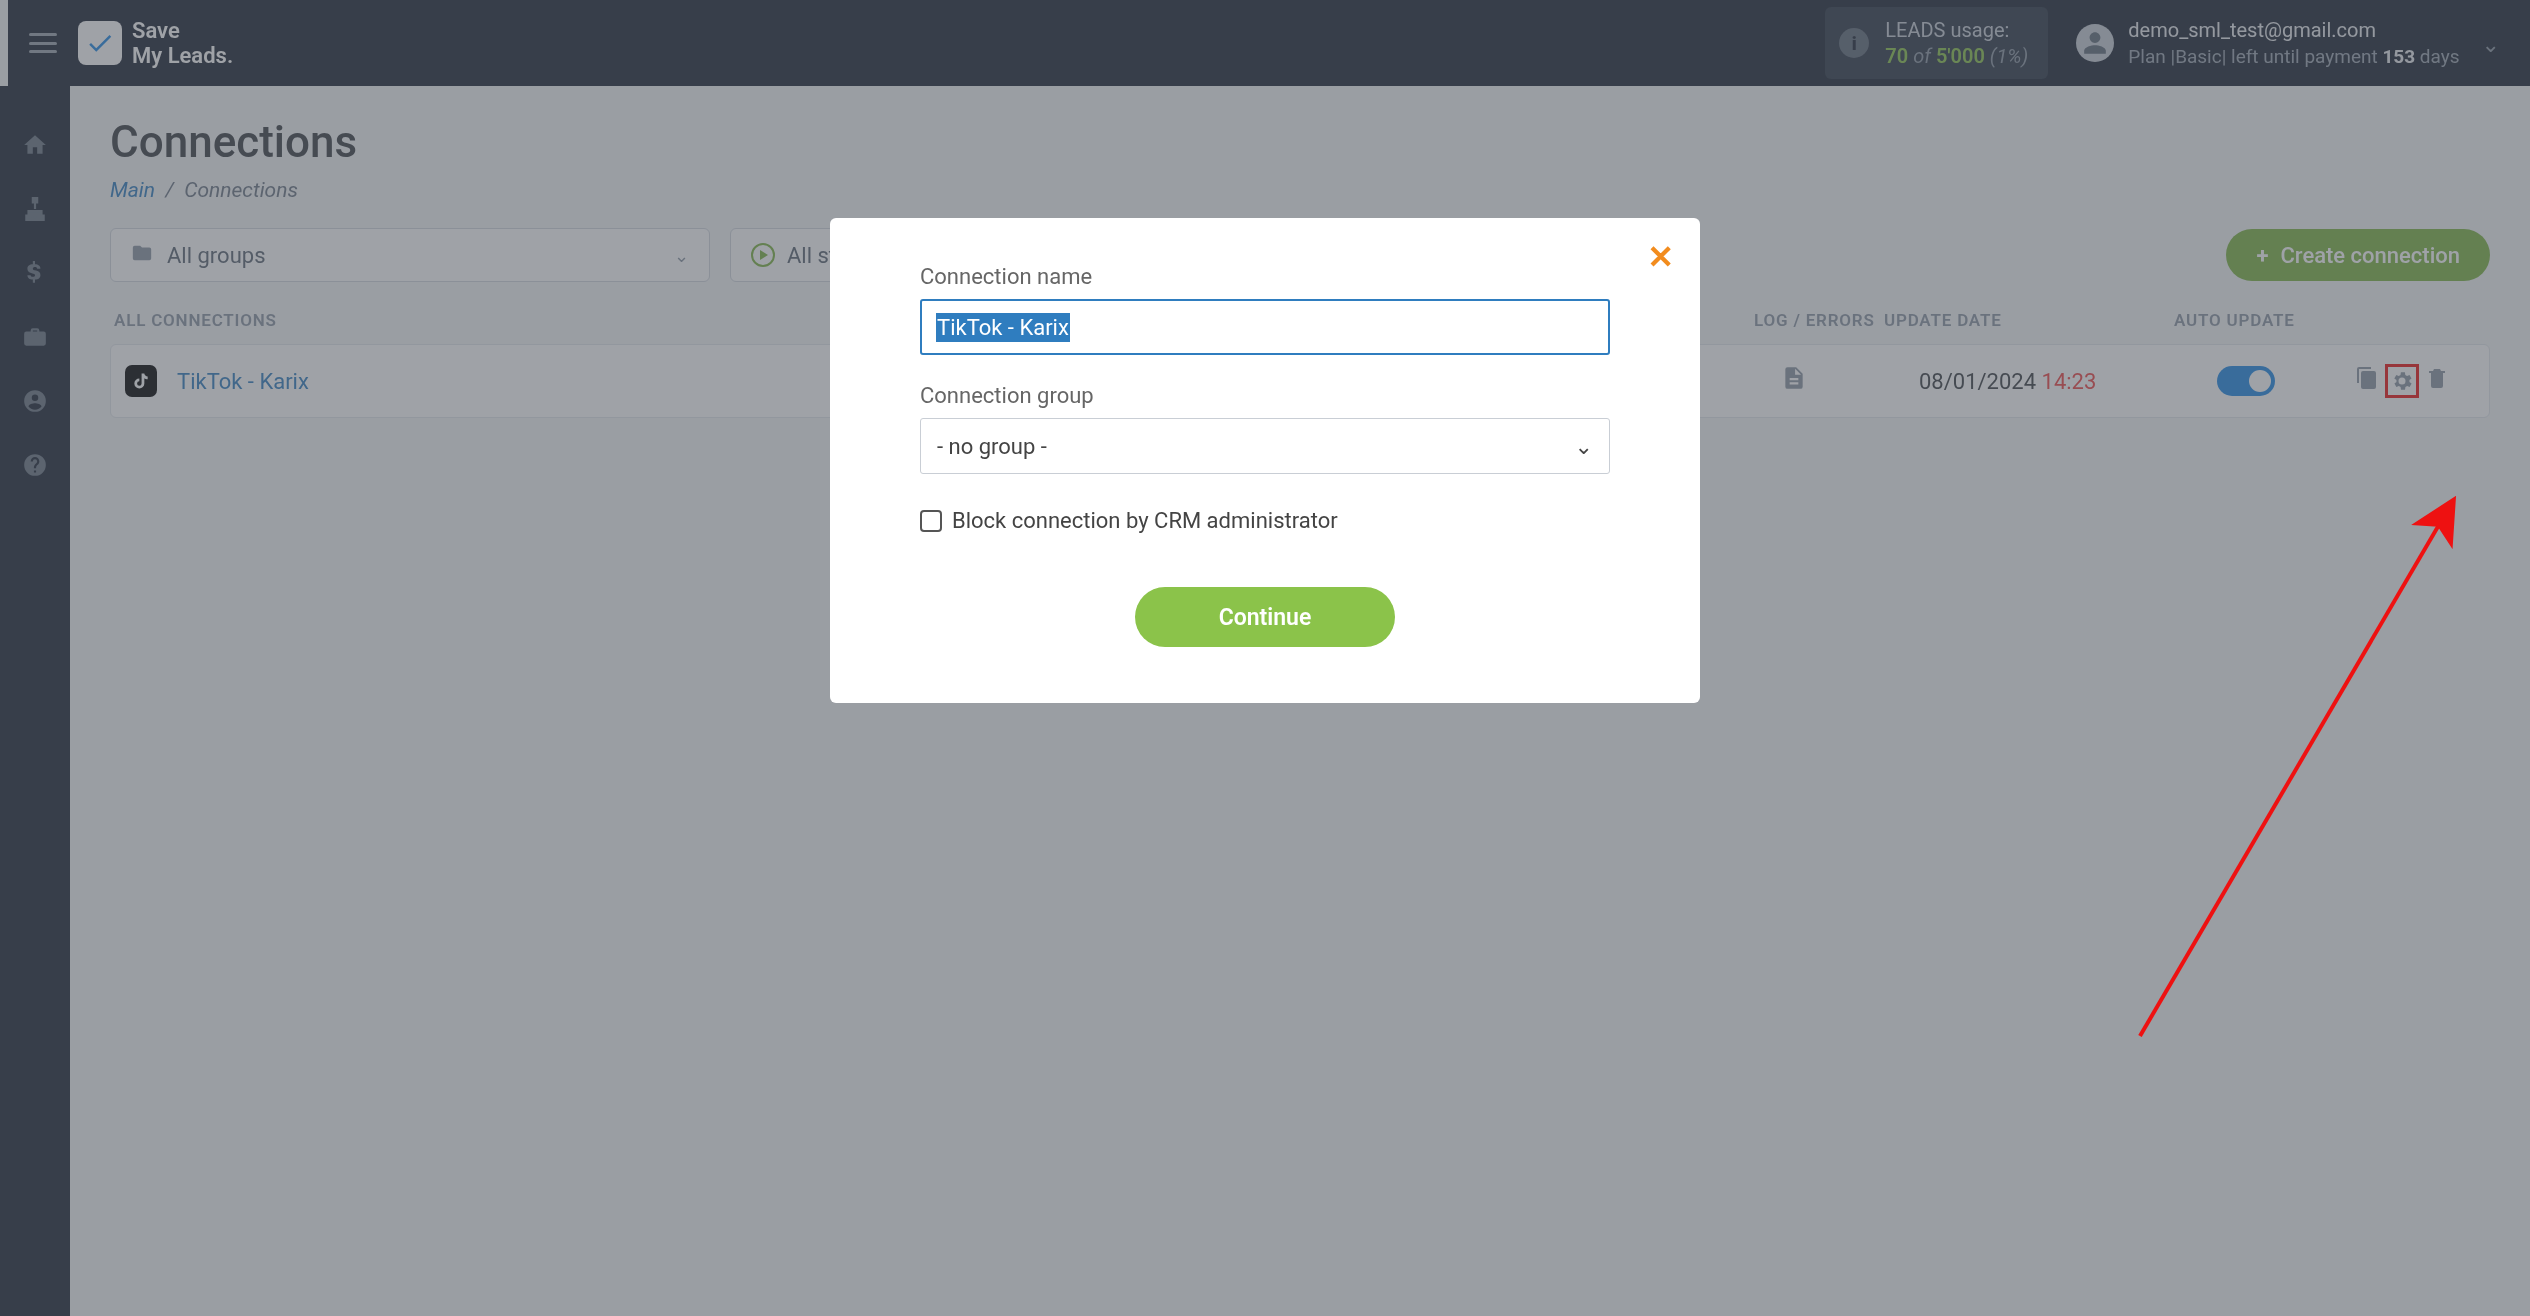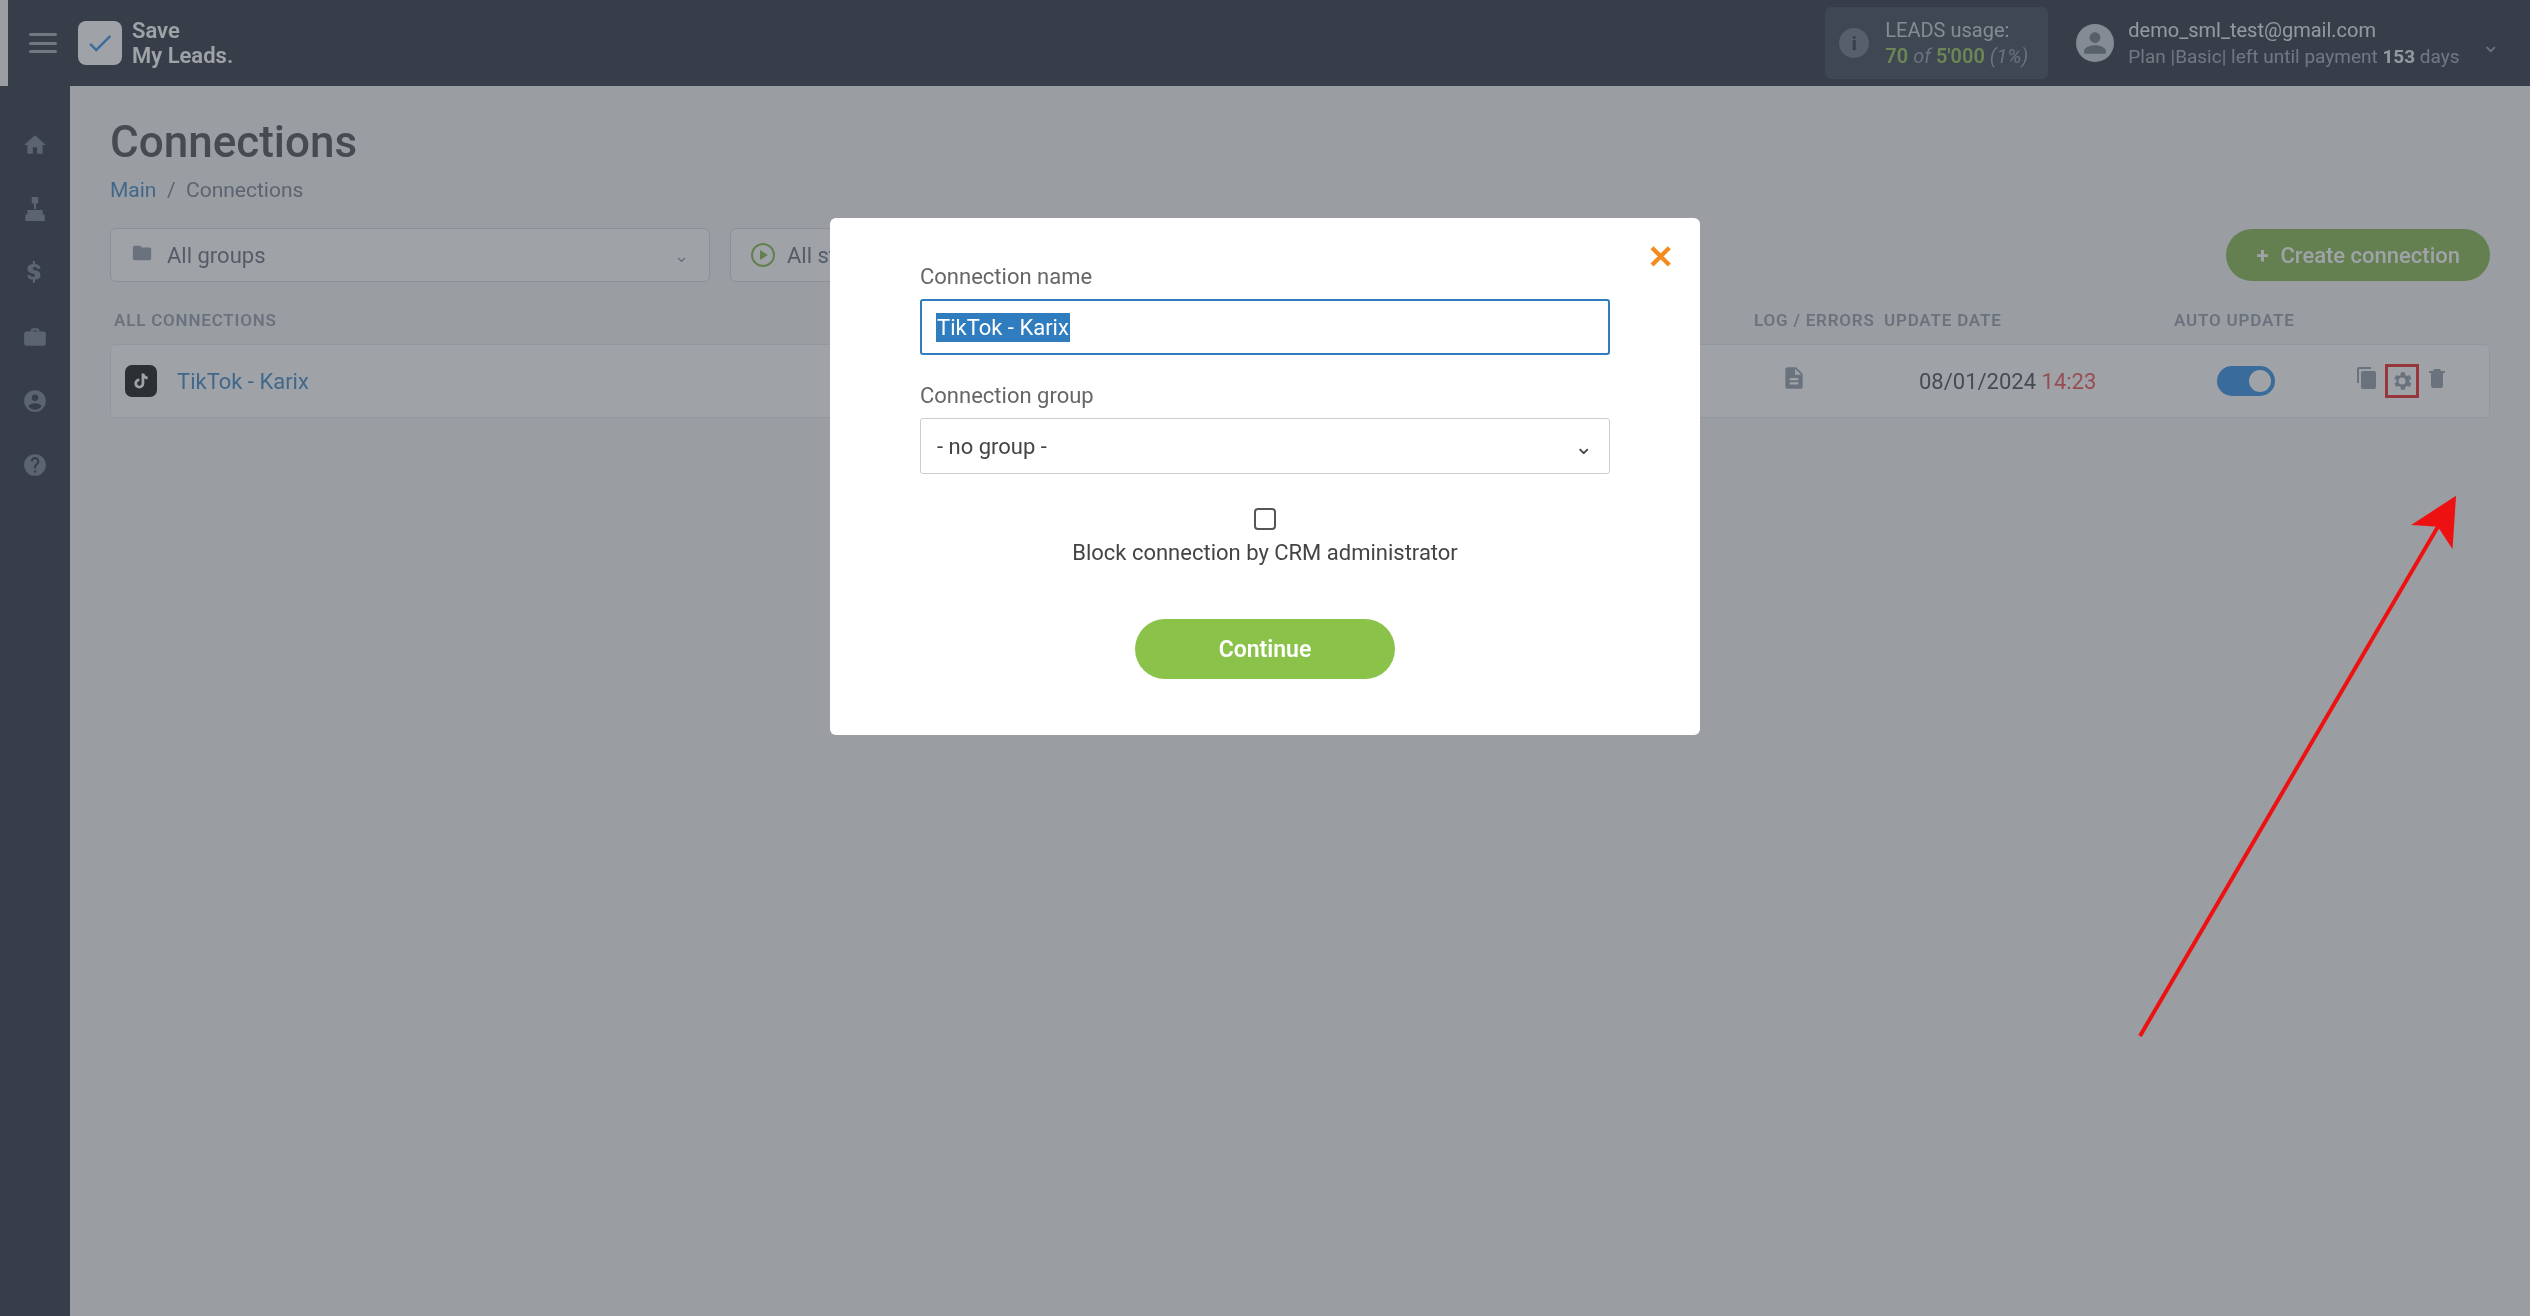--- a/index.html
+++ b/index.html
@@ -36,21 +36,21 @@
   background: #1a2332; display: flex; flex-direction: column; align-items: center; padding-top: 44px; gap: 34px; z-index: 9;
 }
 .leftnav .nv { width: 30px; height: 30px; display: flex; align-items: center; justify-content: center; color: #6a7684; font-size: 26px; cursor: pointer; }
 
 
 .main {
   position: absolute; top: 86px; left: 70px; right: 0; bottom: 0;
   background: #f4f5f7; padding: 30px 40px;
 }
 .page-title { font-size: 44px; color: #3a3f44; font-weight: 500; margin-bottom: 10px; }
-.breadcrumb { font-size: 21px; color: #6a7684; margin-bottom: 26px; }
+.breadcrumb { font-size: 21px; color: #6a7684; margin-bottom: 26px; font-style: italic; }
 .breadcrumb a { color: #2f7dbf; text-decoration: none; }
 .toolbar-row { display: flex; align-items: center; gap: 20px; margin-bottom: 22px; }
 .dropdown {
   height: 54px; border: 1px solid #d2d7de; border-radius: 6px; background: #fff;
   display: flex; align-items: center; padding: 0 20px; gap: 14px; color: #5a6572; font-size: 22px;
   position: relative; cursor: pointer;
 }
 .dropdown.groups { width: 600px; justify-content: space-between; }
 .dropdown .fld { color: #8b96a3; font-size: 20px; }
 .dropdown .chev { color: #8b96a3; font-size: 18px; }
@@ -100,21 +100,21 @@
 .modal-label { color: #666; font-size: 22px; margin-bottom: 10px; }
 .modal-input {
   width: 100%; height: 56px; border: 2px solid #2f7dbf; border-radius: 3px; padding: 0 14px;
   font-size: 22px; color: #222; margin-bottom: 28px;
 }
 .modal-input .sel { background: #2f7dbf; color: #fff; padding: 2px 1px; }
 .modal-select {
   width: 100%; height: 56px; border: 1px solid #c9ced5; border-radius: 3px; padding: 0 16px;
   font-size: 22px; color: #444; display:flex; align-items:center; justify-content:space-between; margin-bottom: 34px; cursor:pointer;
 }
-.modal-check { display: flex; align-items: center; gap: 10px; font-size: 22px; color: #444; margin-bottom: 54px; flex-direction: column; }
+.modal-check { display: flex; align-items: center; gap: 10px; font-size: 22px; color: #444; margin-bottom: 54px; }
 .checkbox { width: 22px; height: 22px; border: 2px solid #555; border-radius: 4px; }
 .modal-continue {
   display: block; margin: 0 auto; background: #8bc34a; color: #fff; border: none; border-radius: 30px;
   height: 60px; width: 260px; font-size: 23px; font-weight: 600; cursor: pointer;
 }
 
 
 .svg-ic { width: 1em; height: 1em; fill: currentColor; }
 </style>
 </head>

